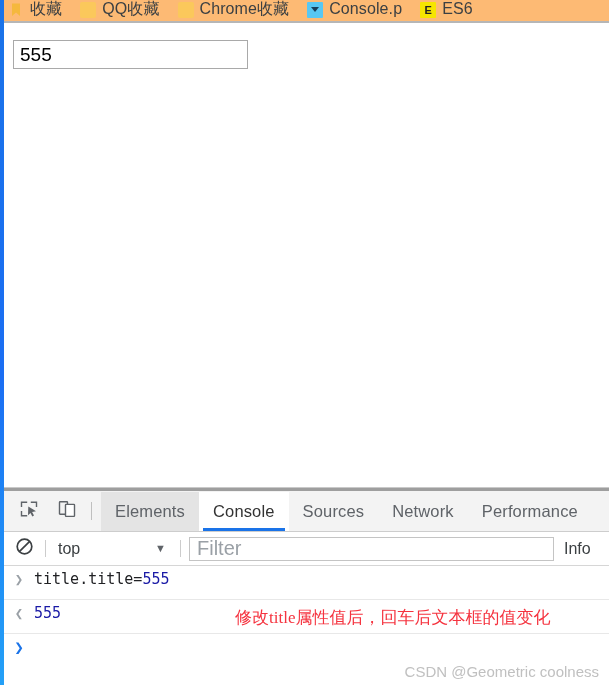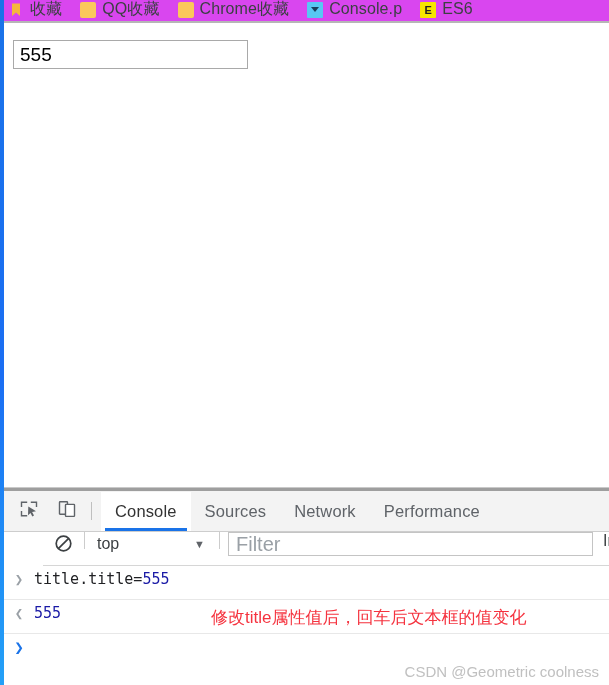--- a/index.html
+++ b/index.html
@@ -27,21 +27,21 @@
     z-index: 50;
   }
 
   
   #bookmarks-bar {
     position: absolute;
     left: 4px;
     top: 0;
     width: 605px;
     height: 21px;
-    background: #d946ef;
+    background: #fdba74;
     display: flex;
     align-items: center;
     overflow: hidden;
     white-space: nowrap;
     border-bottom: none;
   }
   .bm-item {
     display: flex;
     align-items: center;
     height: 21px;
@@ -193,25 +193,24 @@
     height: 3px;
     background: #1a73e8;
   }
 
   
   #console-filterbar {
     position: relative;
     height: 33px;
     background: #ffffff;
     display: flex;
-    align-items: flex-start;
+    align-items: center;
     border-bottom: 1px solid #d6d6d6;
     overflow: hidden;
     white-space: nowrap;
-    margin-left: 39px;
   }
   #clear-console-btn {
     width: 26px; height: 26px;
     margin-left: 7px;
     display: flex; align-items: center; justify-content: center;
     flex: 0 0 auto; cursor: pointer;
   }
   .fb-sep {
     width: 1px; height: 17px; background: #cccccc;
     margin: 0 8px; flex: 0 0 auto;
@@ -287,24 +286,24 @@
   .prompt-row .row-gutter {
     color: #1a73e8;
     font-weight: bold;
     font-size: 16px;
   }
   .prompt-row { border-bottom: none; min-height: 34px; }
 
   
   #annotation-note {
     position: absolute;
-    left: 211px;
+    left: 235px;
     top: 604px;
     width: 372px;
-    font-family: Liberation Sans, sans-serif;
+    font-family: Liberation Serif, serif;
     font-size: 17px;
     line-height: 28px;
     color: #f5333f;
     z-index: 40;
     pointer-events: none;
   }
 
   
   #csdn-watermark {
     position: absolute;
@@ -383,20 +382,23 @@
       <span>
         <svg width="20" height="20" viewBox="0 0 20 20">
           <rect x="2.5" y="2.8" width="8" height="12.5" rx="0.6" fill="none" stroke="#5f6368" stroke-width="1.4"></rect>
           <rect x="8.5" y="5.4" width="9" height="12" rx="0.6" fill="#ffffff" stroke="#5f6368" stroke-width="1.4"></rect>
         </svg>
       </span>
     </div>
 
     <div class="dt-vsep"></div>
 
+    <div class="dt-tab hovered">
+      <span>Elements</span>
+    </div>
     <div class="dt-tab active">
       <span>Console</span>
     </div>
     <div class="dt-tab">
       <span>Sources</span>
     </div>
     <div class="dt-tab">
       <span>Network</span>
     </div>
     <div class="dt-tab">

